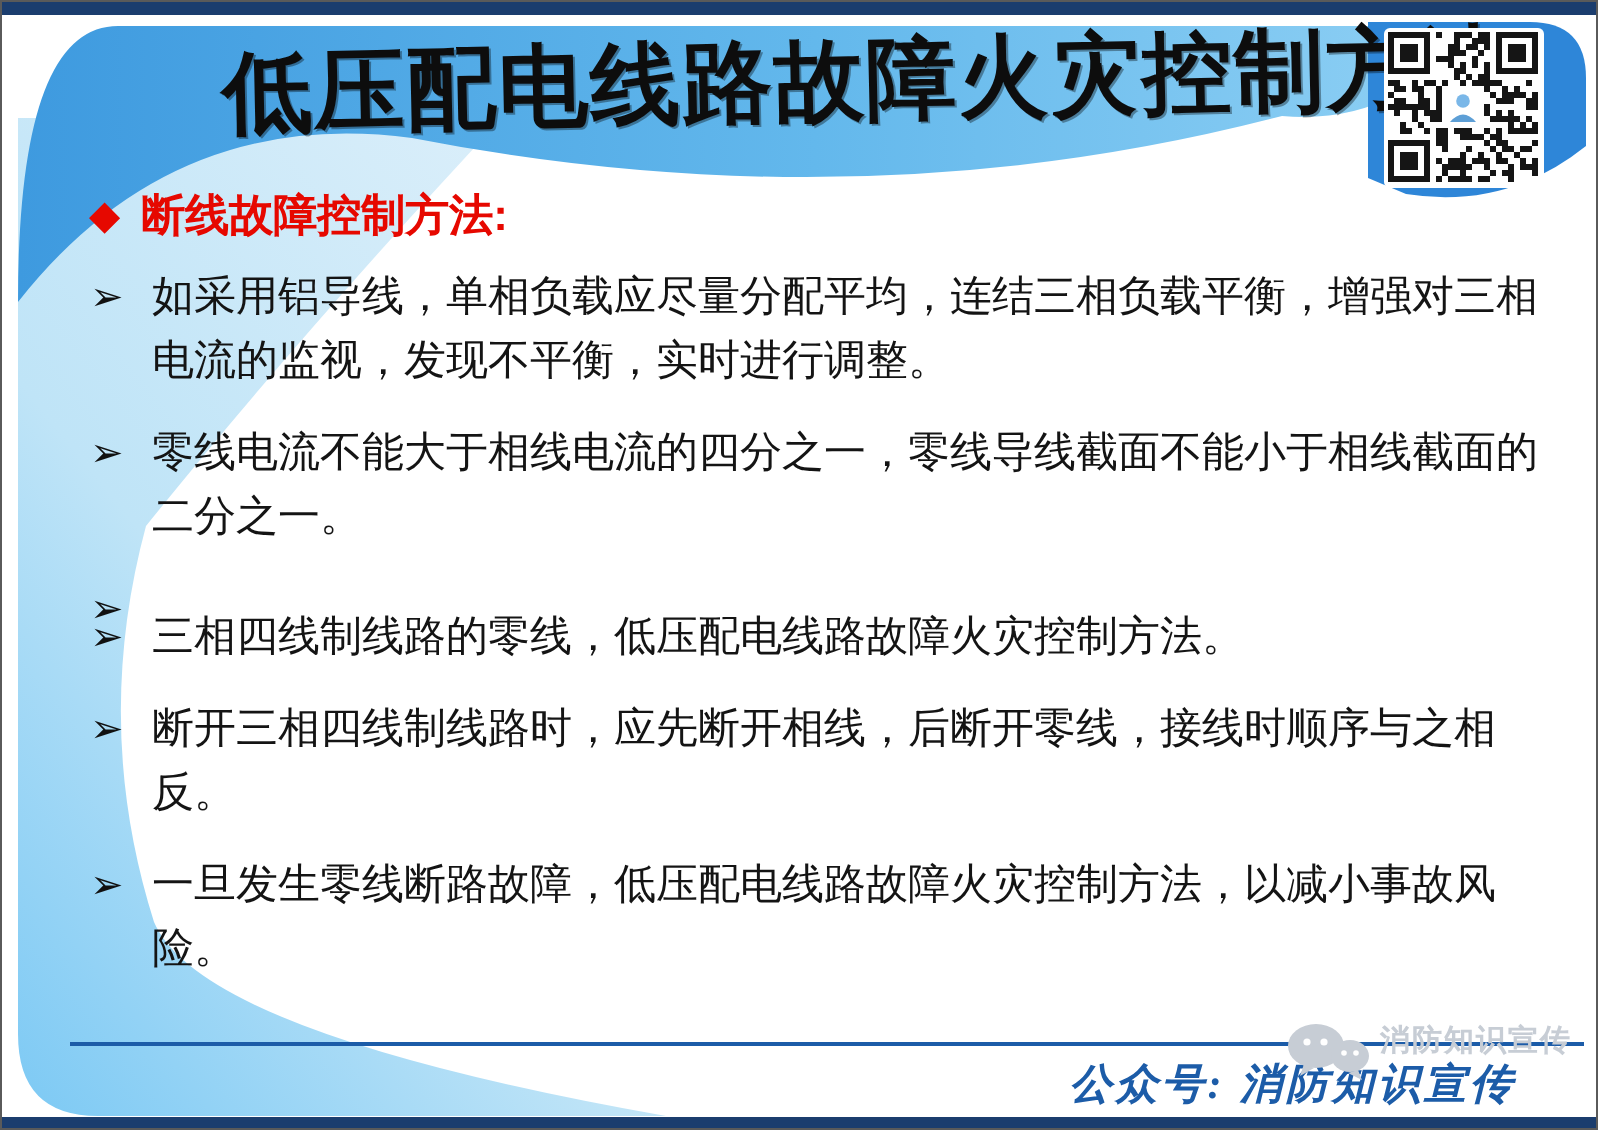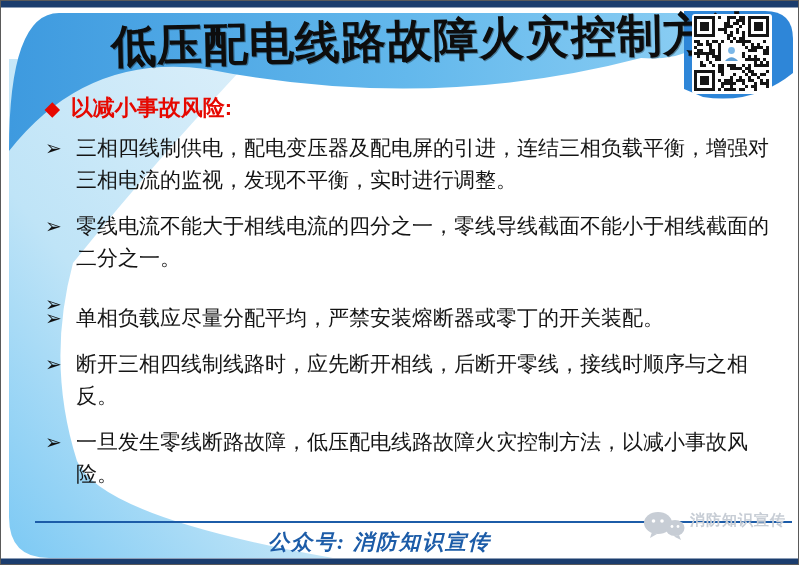--- a/index.html
+++ b/index.html
@@ -35,21 +35,21 @@
   }
   .bullets .arrow{
     position:absolute;left:0;top:0;font-size:20px;color:#111;
     font-family:"DejaVu Sans", sans-serif;
   }
   .footer-divider{
     position:absolute;left:34px;top:520px;width:757px;height:2px;
     background:var(--footer-blue);
   }
   .account{
-    position:absolute;left:0;top:527px;width:757px;text-align:center;
+    position:absolute;left:0;top:527px;width:757px;text-align:right;
     font-size:21px;font-weight:bold;font-style:italic;color:var(--footer-blue);
     letter-spacing:2px;
   }
   .watermark{
     position:absolute;right:12px;top:510px;display:flex;align-items:flex-start;gap:5px;
     color:var(--watermark-gray);font-size:15px;font-weight:bold;letter-spacing:1px;
     font-family:Liberation Sans, sans-serif;white-space:nowrap;
   }
 </style>
 </head>
@@ -278,28 +278,28 @@
         <rect x="3" y="57" width="15" height="15" fill="#fff"></rect>
         <rect x="6" y="60" width="9" height="9" fill="#151515"></rect>
         <rect x="28" y="28" width="19" height="19" rx="3" fill="#fff"></rect>
         <circle cx="37.5" cy="34.5" r="3.4" fill="#7ab7e8"></circle>
         <path d="M31,45 Q37.5,37.5 44,45 Z" fill="#5d9fd6"></path>
       </svg>
   </div>
 
   <div class="section-heading">
     <span class="diamond">◆</span>
-    <span>以减小事故风险:</span>
+    <span>断线故障控制方法:</span>
   </div>
 
   <ul class="bullets">
-    <li><span class="arrow">➢</span><span>三相四线制供电，配电变压器及配电屏的引进，连结三相负载平衡，增强对三相电流的监视，发现不平衡，实时进行调整。</span></li>
+    <li><span class="arrow">➢</span><span>如采用铝导线，单相负载应尽量分配平均，连结三相负载平衡，增强对三相电流的监视，发现不平衡，实时进行调整。</span></li>
     <li><span class="arrow">➢</span><span>零线电流不能大于相线电流的四分之一，零线导线截面不能小于相线截面的二分之一。</span></li>
     <li><span class="arrow">➢</span></li>
-    <li><span class="arrow">➢</span><span>单相负载应尽量分配平均，严禁安装熔断器或零丁的开关装配。</span></li>
+    <li><span class="arrow">➢</span><span>三相四线制线路的零线，低压配电线路故障火灾控制方法。</span></li>
     <li><span class="arrow">➢</span><span>断开三相四线制线路时，应先断开相线，后断开零线，接线时顺序与之相反。</span></li>
     <li><span class="arrow">➢</span><span>一旦发生零线断路故障，低压配电线路故障火灾控制方法，以减小事故风险。</span></li>
   </ul>
 
   <div class="footer-divider"></div>
   <div class="account">公众号: 消防知识宣传</div>
 
   <div class="watermark">
     <svg width="42" height="30" viewBox="0 0 42 30" aria-hidden="true">
       <ellipse cx="15" cy="12" rx="14" ry="11" fill="#c7cdd5"></ellipse>

